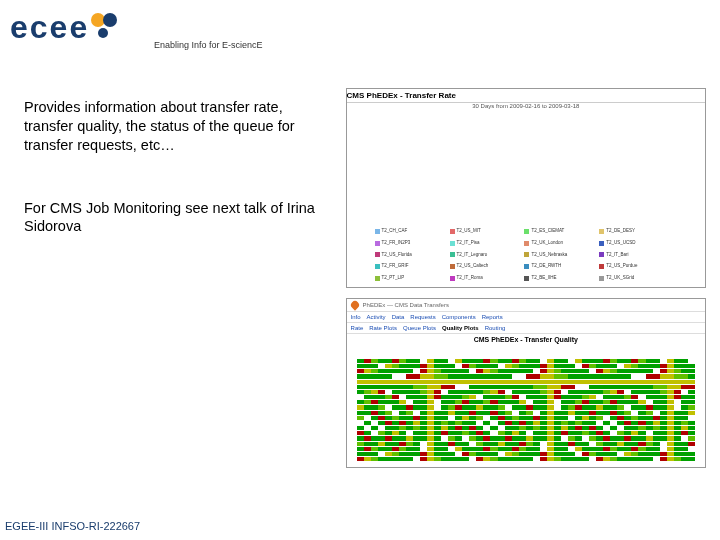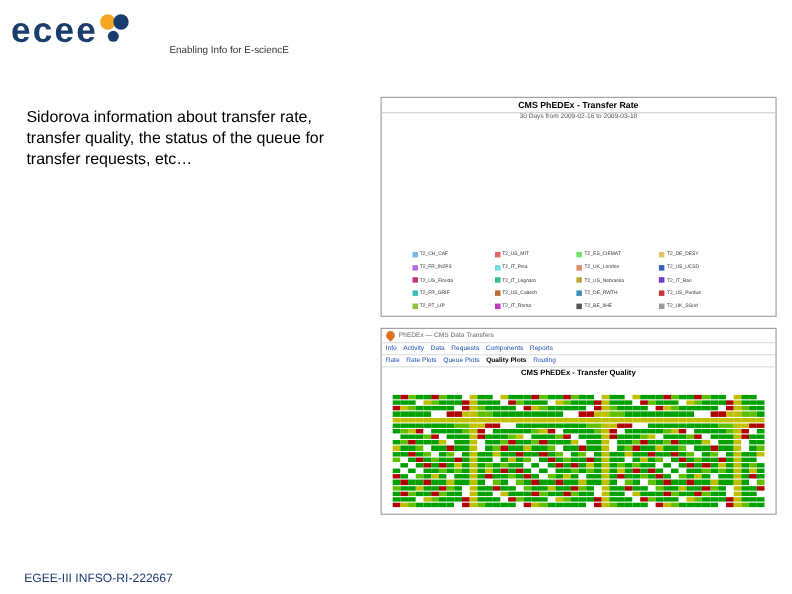--- a/index.html
+++ b/index.html
@@ -131,21 +131,20 @@
       border: 1px solid #999;
       margin-bottom: 10px;
       background: #fff;
       width: 100%;
     }
     .chart1 {
       height: 200px;
       position: relative;
     }
     .chart-title {
-      text-align: center;
       font-size: 8px;
       font-weight: bold;
       padding: 2px 0;
       border-bottom: 1px solid #ccc;
     }
     .chart-subtitle {
       text-align: center;
       font-size: 6px;
       color: #555;
     }
@@ -239,21 +238,21 @@
     }
     .footer {
       position: absolute;
       bottom: 0;
       left: 0;
       right: 0;
       height: 28px;
       display: flex;
       align-items: center;
       justify-content: space-between;
-      padding: 0 22px;
+      padding: 0 5px;
       font-size: 11px;
     }
     .footer-left {
       color: #1a3d6d;
     }
     .footer-right {
       color: #1a3d6d;
       font-weight: bold;
     }
     .page-num {
@@ -283,22 +282,23 @@
       <span class="logo-circles">
           <span></span>
         </span>
     </div>
   </div>
   <div class="subtitle">Enabling Info for E-sciencE</div>
 </div>
 
 <div class="content">
   <div class="left-col">
-    <p class="body-text">Sidorova information about transfer rate, transfer quality, the status of the queue for transfer requests, etc…</p>
+    <p class="body-text">Provides information about transfer rate, transfer quality, the status of the queue for transfer requests, etc…</p>
     <div class="spacer"></div>
+    <p class="body-text">For CMS Job Monitoring see next talk of Irina Sidorova</p>
   </div>
 
   <div class="right-col">
 
     <div class="chart-block chart1">
       <div class="chart-title">CMS PhEDEx - Transfer Rate</div>
       <div class="chart-subtitle">30 Days from 2009-02-16 to 2009-03-18</div>
       <div class="bars-area" id="bars-area">
           <div class="bar">
             <span class="seg" style="height: 8.4%; background: rgb(122, 182, 232);"></span>

